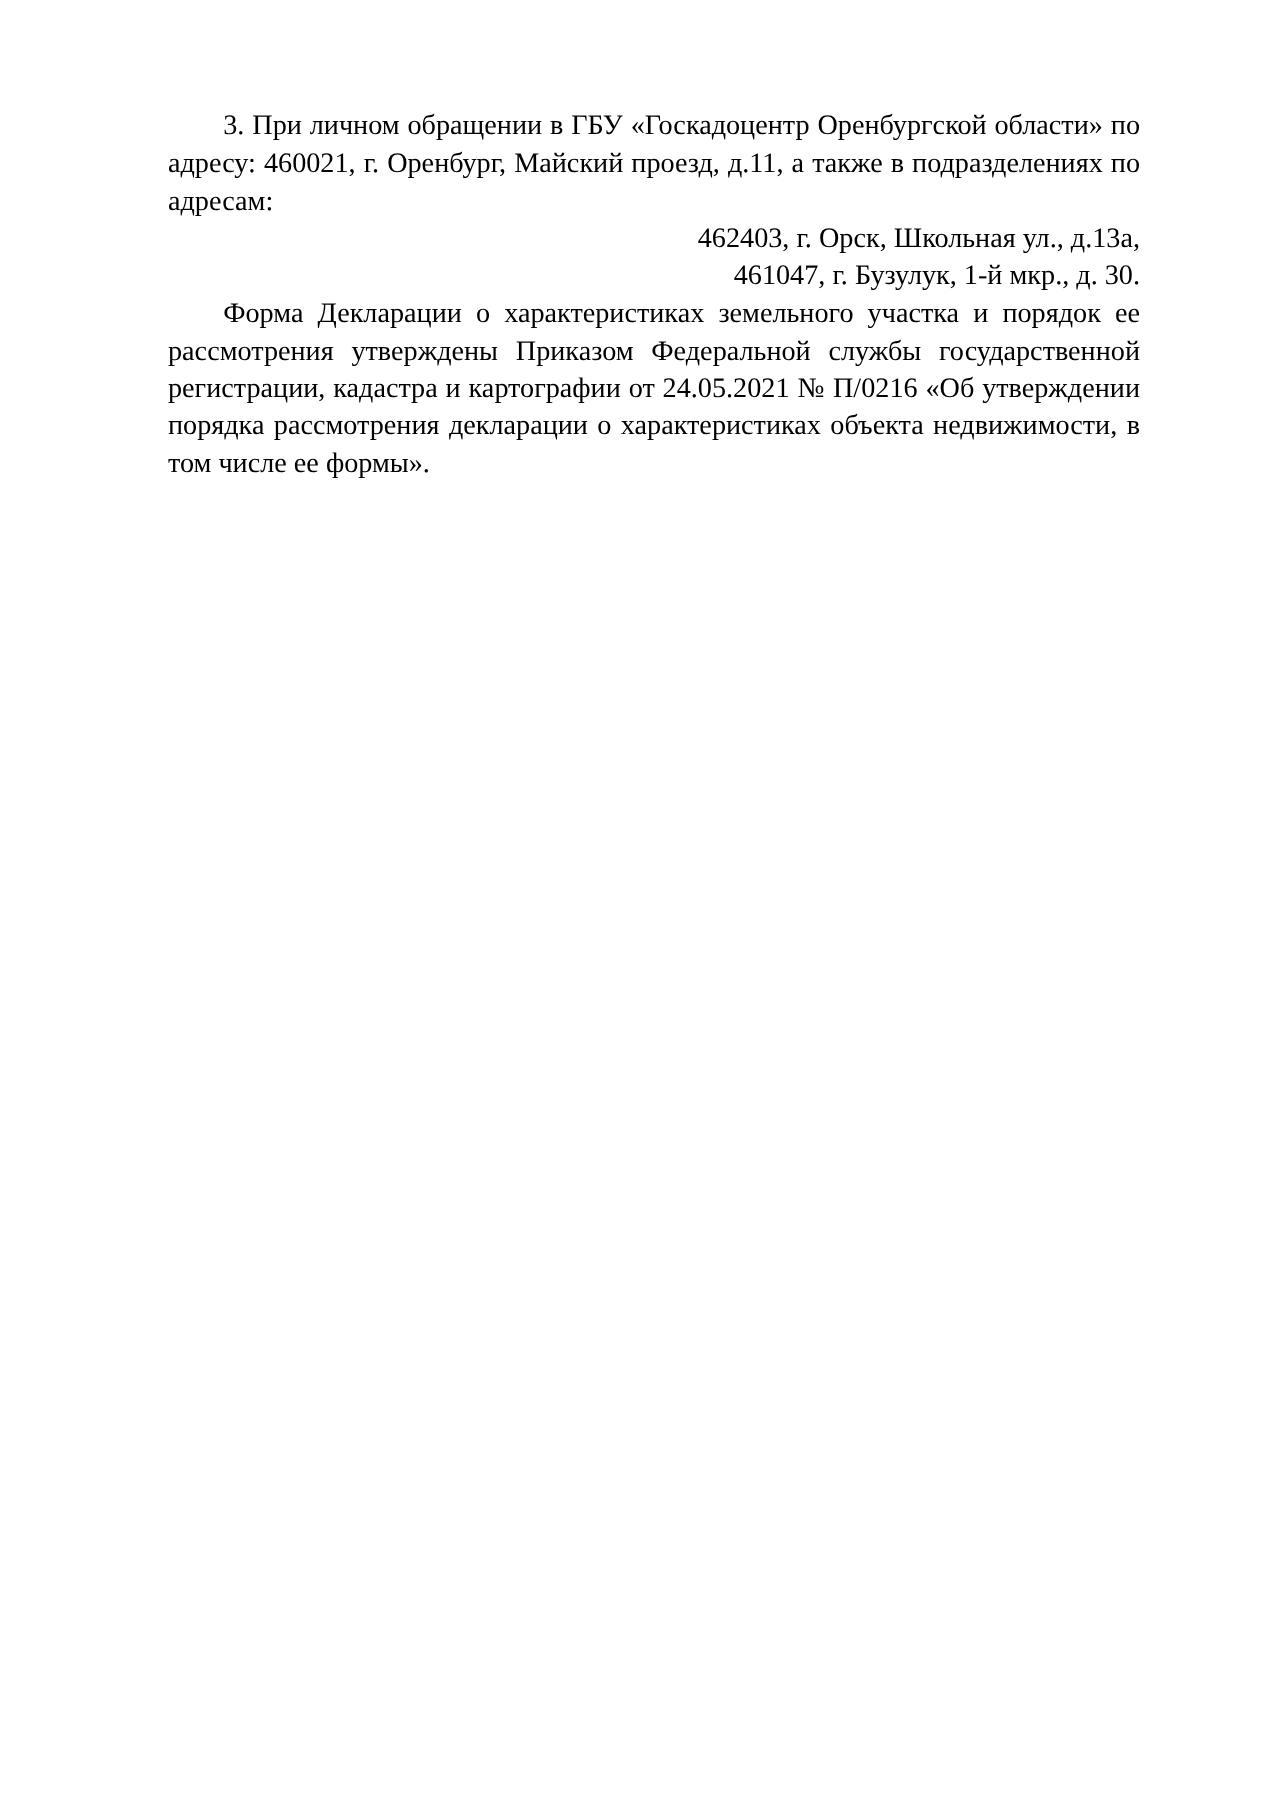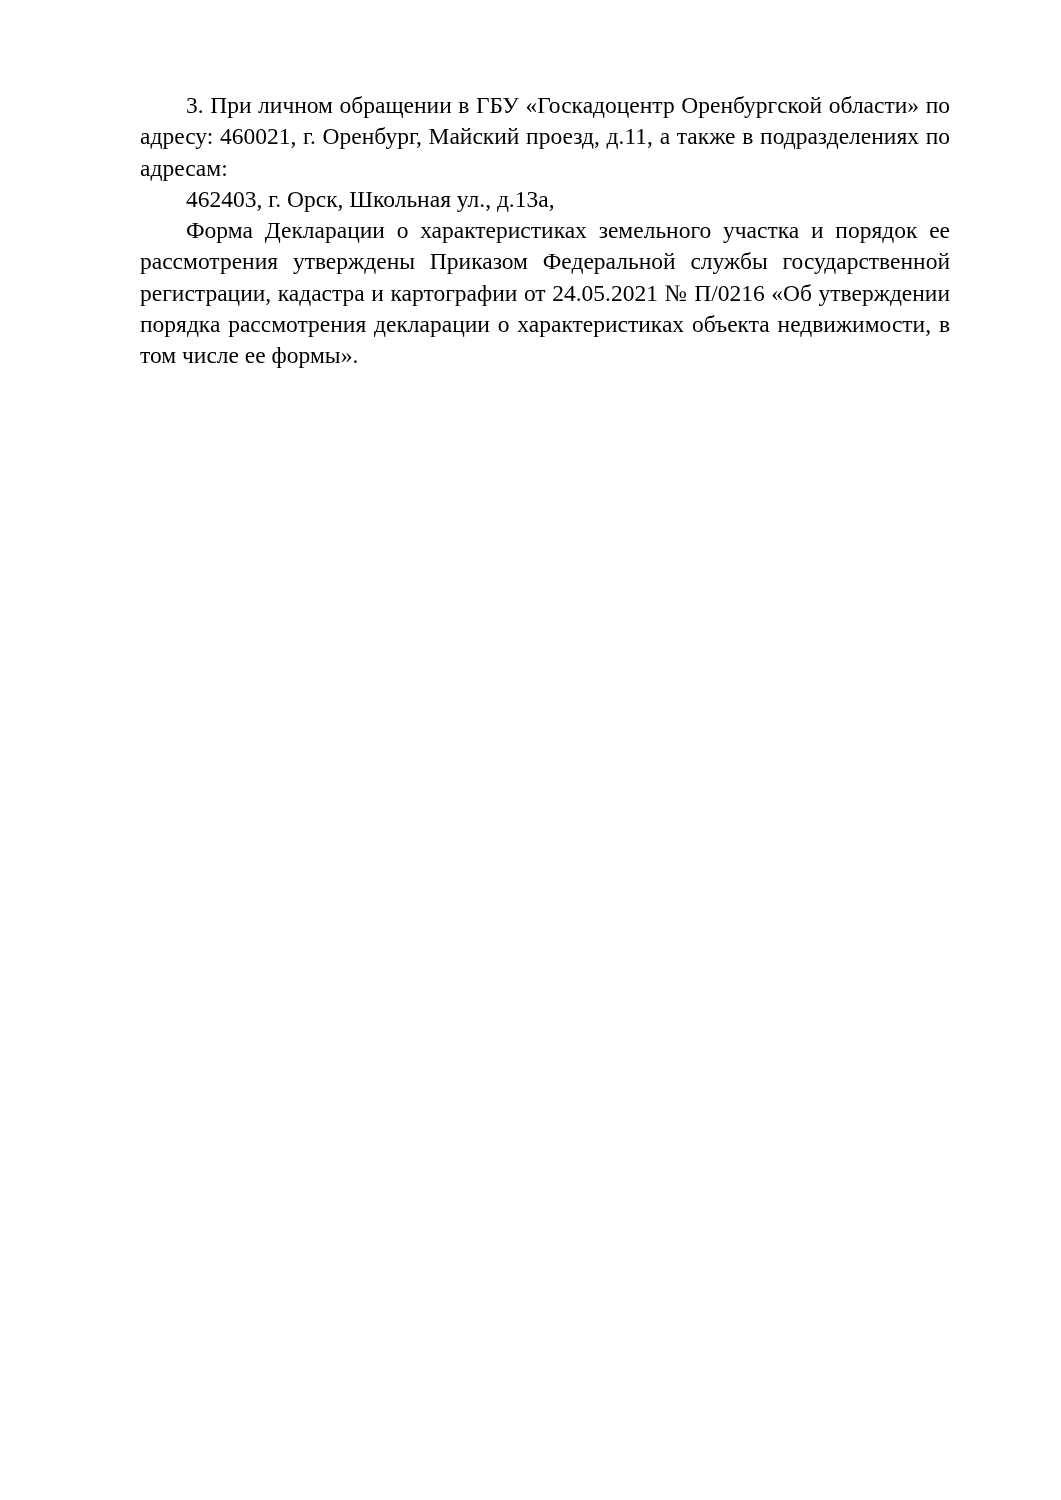--- a/index.html
+++ b/index.html
@@ -28,32 +28,33 @@
     line-height: 1.33;
   }
   p.para {
     margin: 0 0 0 0;
     text-align: justify;
     text-justify: inter-word;
     text-indent: 46px;
   }
   p.addr {
     margin: 0;
-    text-align: left;
+    text-align: right;
     text-indent: 46px;
   }
 </style>
 </head>
 <body>
 
 <div class="page">
   <div class="doc-body">
 
     <p class="para">3. При личном обращении в ГБУ «Госкадоцентр Оренбургской области» по адресу: 460021, г. Оренбург, Майский проезд, д.11, а также в подразделениях по адресам:</p>
 
     <p class="addr">462403, г. Орск, Школьная ул., д.13а,</p>
 
+    <p class="addr">461047, г. Бузулук, 1-й мкр., д. 30.</p>
 
 
     <p class="para">Форма Декларации о характеристиках земельного участка и порядок ее рассмотрения утверждены Приказом Федеральной службы государственной регистрации, кадастра и картографии от 24.05.2021 № П/0216 «Об утверждении порядка рассмотрения декларации о характеристиках объекта недвижимости, в том числе ее формы».</p>
 
   </div>
 </div>
 
 </body></html>

